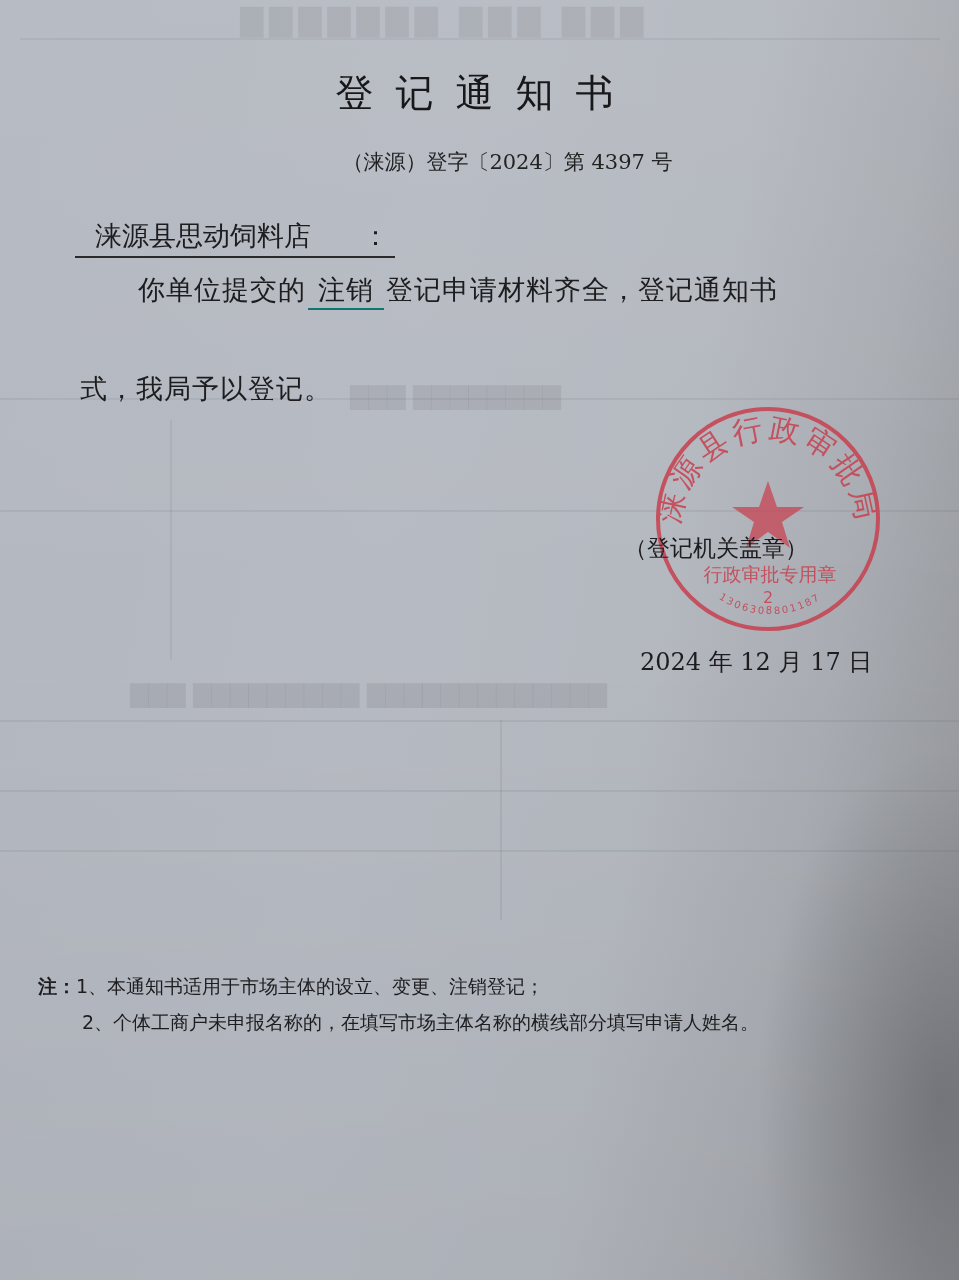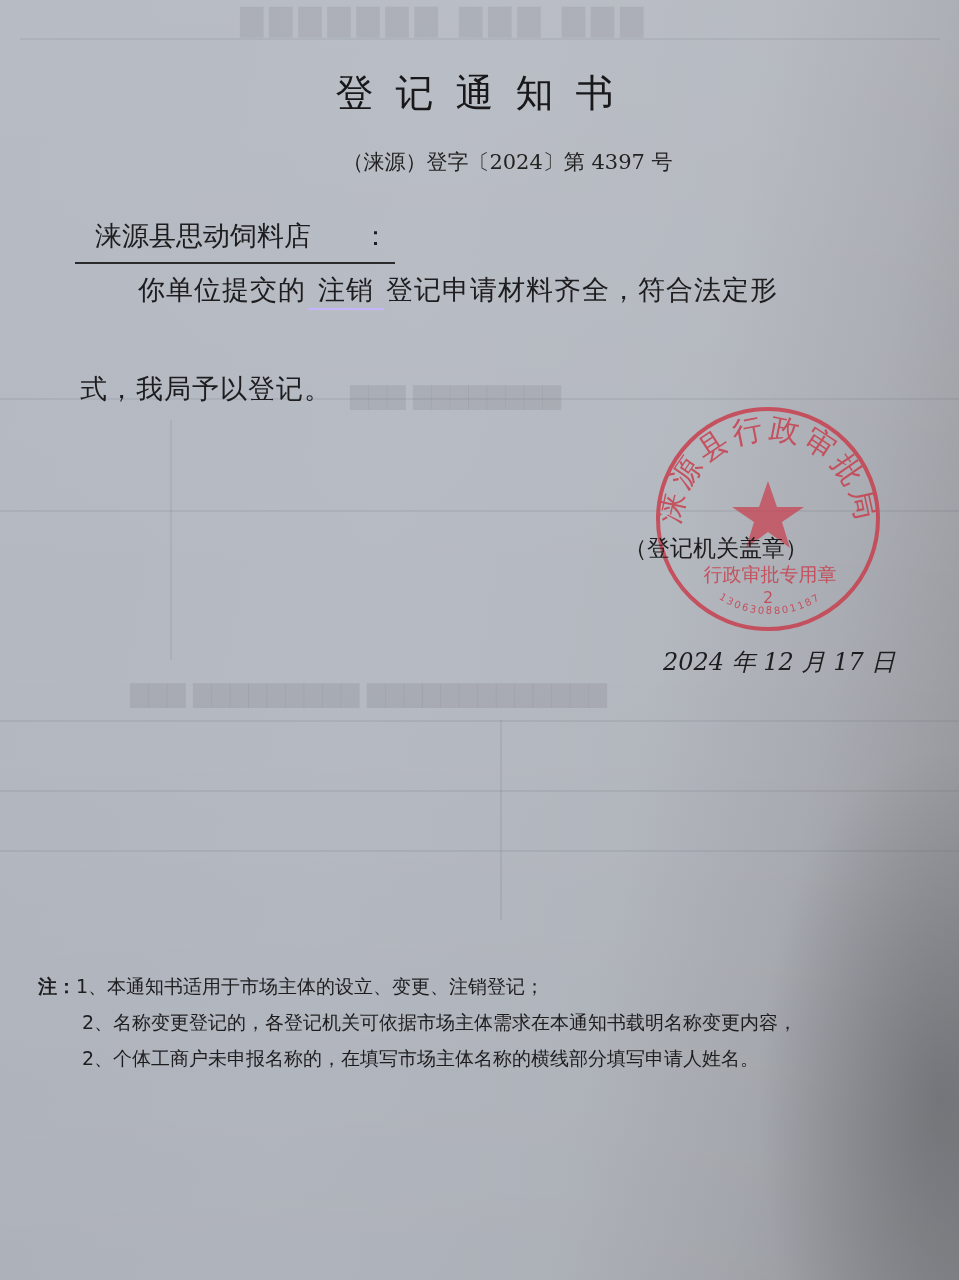--- a/index.html
+++ b/index.html
@@ -25,35 +25,35 @@
     font-size:38px; letter-spacing:22px; color:#18181a; font-weight:500;
     padding-left:12px; box-sizing:border-box;
   }
   .docno {
     position:absolute; top:148px; left:0; width:100%; text-align:center;
     font-size:21px; color:#222;margin-left:28px;
   }
   .addressee {
     position:absolute; top:218px; left:75px; width:320px;
     font-family:"DejaVu Sans", sans-serif; font-size:27px; color:#1d1d1f;
-    border-bottom:2px solid #2a2a2c; padding-bottom:8px; padding-left:20px; box-sizing:border-box;
+    border-bottom:2px solid #2a2a2c; padding-bottom:2px; padding-left:20px; box-sizing:border-box;
     white-space:nowrap;
   }
   .addressee .colon { position:absolute; right:6px; top:0; }
   .body-line {
     position:absolute; left:80px; font-family:"DejaVu Sans", sans-serif;
     font-size:27px; color:#1d1d1f; white-space:nowrap; letter-spacing:1px;
   }
-  .blank { display:inline-block; border-bottom:2px solid #c4b5fd; padding:0 10px; margin:0 2px;text-align:center; }
+  .blank { display:inline-block; border-bottom:2px solid #0f766e; padding:0 10px; margin:0 2px;text-align:center; }
   .seal-label {
     position:absolute; top:533px; left:624px; font-family:"DejaVu Sans", sans-serif;
     font-size:23px; color:#1d1d1f; white-space:nowrap;
   }
   .date {
-    position:absolute; top:646px; left:663px; font-size:24px; color:#1d1d1f; white-space:nowrap;font-style:italic;
+    position:absolute; top:646px; left:640px; font-size:24px; color:#1d1d1f; white-space:nowrap;
   }
   .stamp { position:absolute; left:652px; top:403px; width:232px; height:232px; opacity:0.85; }
   .notes {
     position:absolute; top:968px; left:38px; width:900px;
     font-family:"DejaVu Sans", sans-serif; font-size:19px; color:#1d1d1f; line-height:36px;
   }
   .notes .n { white-space:nowrap; }
   .notes .indent { padding-left:44px; }
   .notes .lead { font-weight:bold; }
 </style>
@@ -76,21 +76,21 @@
 
 <div class="title">登记通知书</div>
 <div class="docno">（涞源）登字〔2024〕第 4397 号</div>
 
 <div class="addressee">
   <span>涞源县思动饲料店</span>
   <span class="colon">：</span>
 </div>
 
 <div class="body-line" style="top:272px; left:138px;">
-  <span>你单位提交的</span><span class="blank">注销</span><span>登记申请材料齐全，符合法定形</span>
+  <span>你单位提交的</span><span class="blank">注销</span><span>登记申请材料齐全，登记通知书</span>
 </div>
 <div class="body-line" style="top:332px;margin-top:39px;">式，我局予以登记。</div>
 
 <svg class="stamp" viewBox="0 0 232 232">
   <defs>
     <path id="arcTop" d="M 32 150 A 88 88 0 1 1 200 150"></path>
     <path id="arcBottom" d="M 40 168 A 92 92 0 0 0 196 168"></path>
   </defs>
   <circle cx="116" cy="116" r="110" fill="none" stroke="#c8404f" stroke-width="4"></circle>
   <text font-family="DejaVu Sans, sans-serif" font-size="30" fill="#c8404f" letter-spacing="4">
@@ -104,15 +104,14 @@
   </text>
 </svg>
 
 <div class="seal-label">（登记机关盖章）</div>
 <div class="date">2024 年 12 月 17 日</div>
 
 <div class="notes">
   <div class="n">
     <span class="lead">注：</span><span>1、本通知书适用于市场主体的设立、变更、注销登记；</span>
   </div>
-  <div class="n indent">2、名称变更登记的，各登记机关可依据市场主体需求在本通知书载明名称变更内容，</div>
   <div class="n indent">2、个体工商户未申报名称的，在填写市场主体名称的横线部分填写申请人姓名。</div>
 </div>
 
 </body></html>

